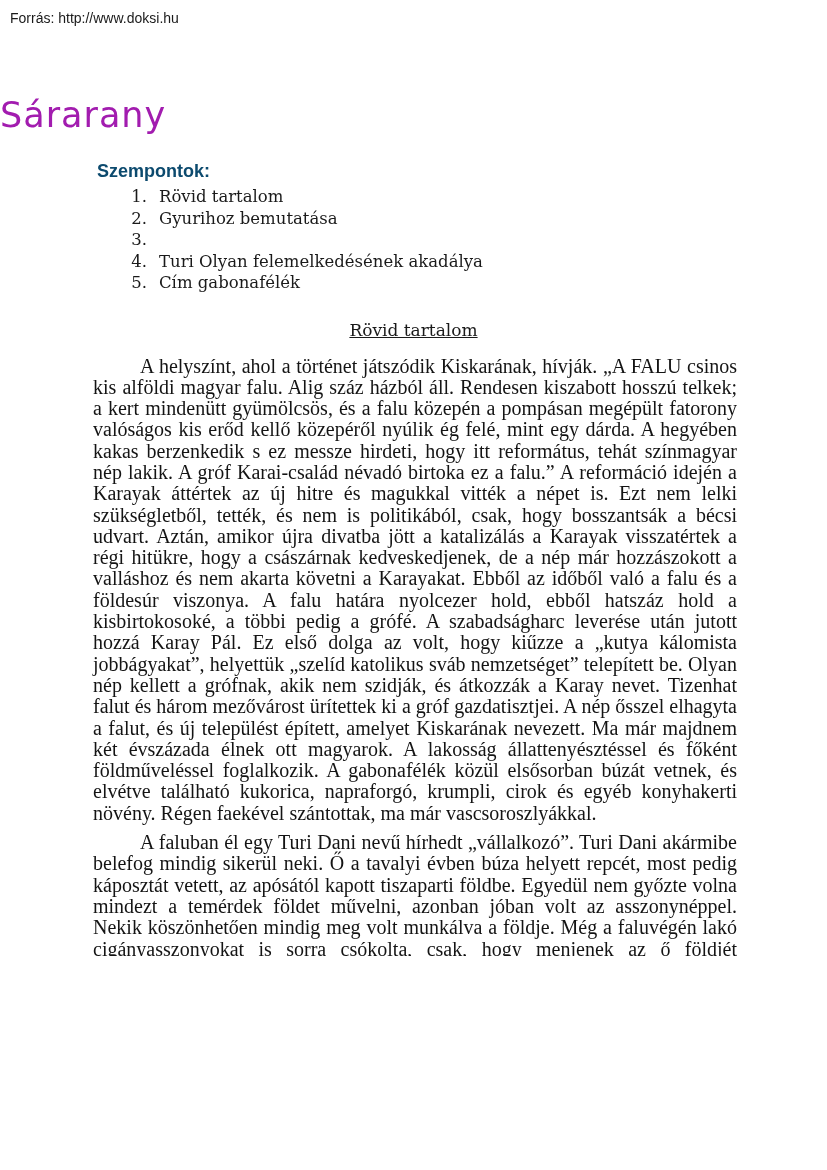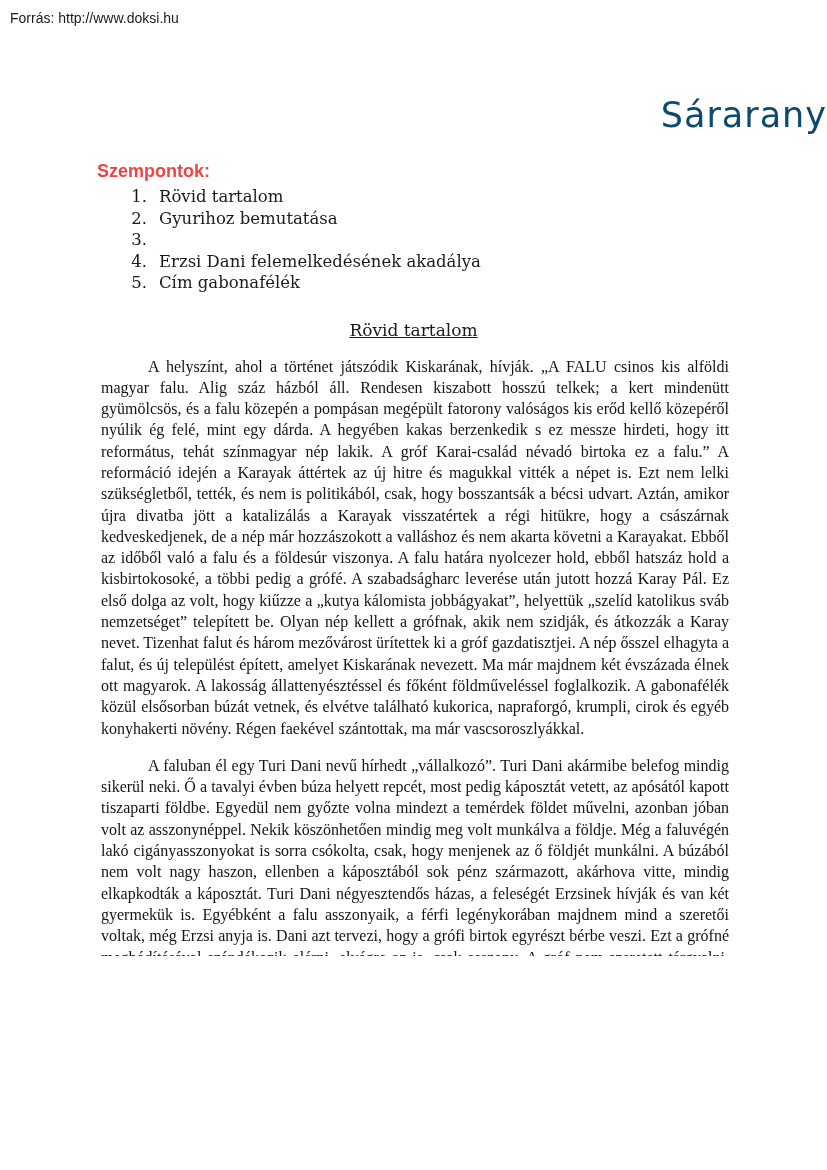--- a/index.html
+++ b/index.html
@@ -19,35 +19,35 @@
   .source-note {
     position: absolute;
     top: 10px;
     left: 10px;
     font-family: "Liberation Sans", sans-serif;
     font-size: 14px;
     color: #1a1a1a;
   }
   .doc-title {
     margin-top: 95px;
-    text-align: right;
+    text-align: left;
     font-family: "DejaVu Sans", sans-serif;
     font-size: 35px;
     font-weight: 500;
     letter-spacing: 1px;
-    color: #0c4a6e;
+    color: #a21caf;
   }
   .outline {
     margin: 26px 82px 0 97px;
   }
   .outline-heading {
     font-family: "Liberation Sans", sans-serif;
     font-weight: bold;
     font-size: 18px;
-    color: #ef4444;
+    color: #0c4a6e;
   }
   .outline-list {
     margin: 4px 0 0 26px;
     padding: 0;
   }
   .outline-item {
     display: flex;
     font-family: "DejaVu Serif", serif;
     font-size: 16.5px;
     line-height: 21.5px;
@@ -64,25 +64,25 @@
     text-align: center;
     font-family: "DejaVu Serif", serif;
     font-size: 17px;
     text-decoration: underline;
     color: #1a1a1a;
   }
   .body-text {
     margin: 16px 82px 0 85px;
   }
   .body-text p {
-    margin: 16px;
+    margin: 8px;
     text-align: justify;
     text-indent: 47px;
     font-family: "Liberation Serif", serif;
-    font-size: 16px;
+    font-size: 20px;
     line-height: 21.3px;
     color: #141414;
   }
   .page-footer {
     position: absolute;
     left: 97px;
     right: 82px;
     top: 1078px;
     display: flex;
     align-items: flex-start;
@@ -125,21 +125,21 @@
       </div>
       <div class="outline-item">
         <span class="num">2.</span>
         <span>Gyurihoz bemutatása</span>
       </div>
       <div class="outline-item">
         <span class="num">3.</span>
       </div>
       <div class="outline-item">
         <span class="num">4.</span>
-        <span>Erzsi Dani felemelkedésének akadálya</span>
+        <span>Turi Olyan felemelkedésének akadálya</span>
       </div>
       <div class="outline-item">
         <span class="num">5.</span>
         <span>Cím gabonafélék</span>
       </div>
     </div>
   </div>
 
   <div class="section-heading">Rövid tartalom</div>
 

